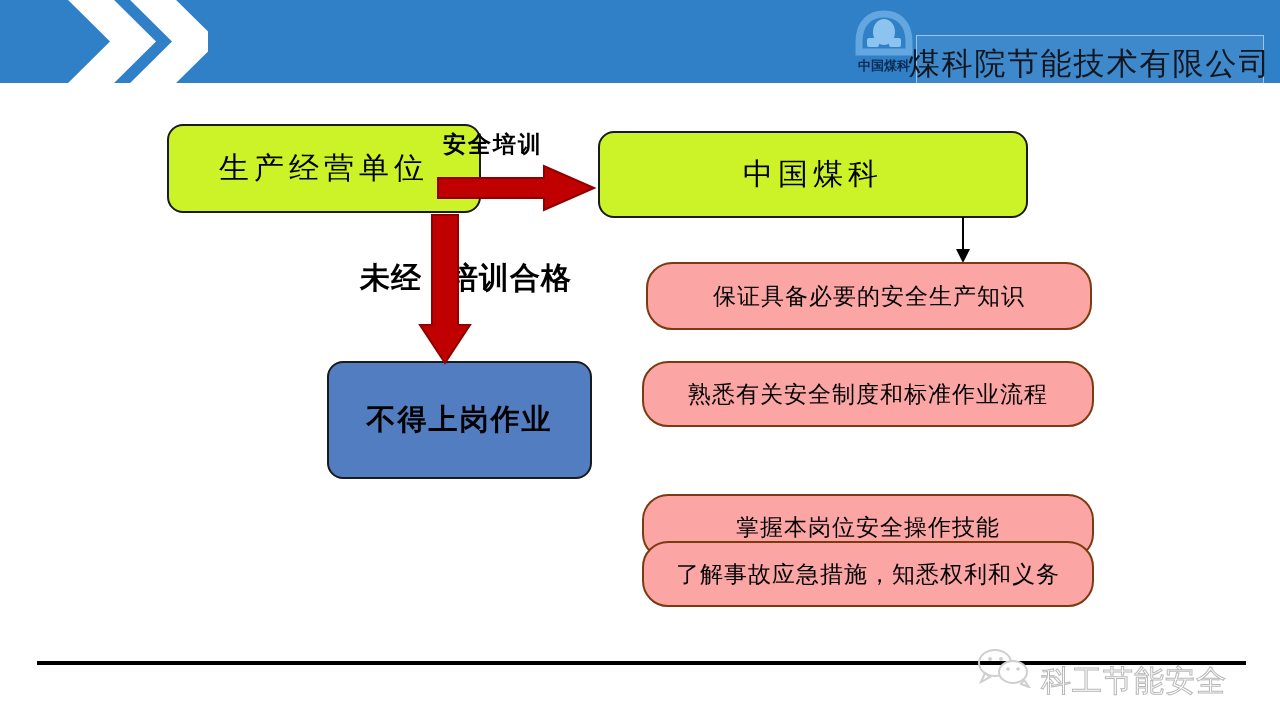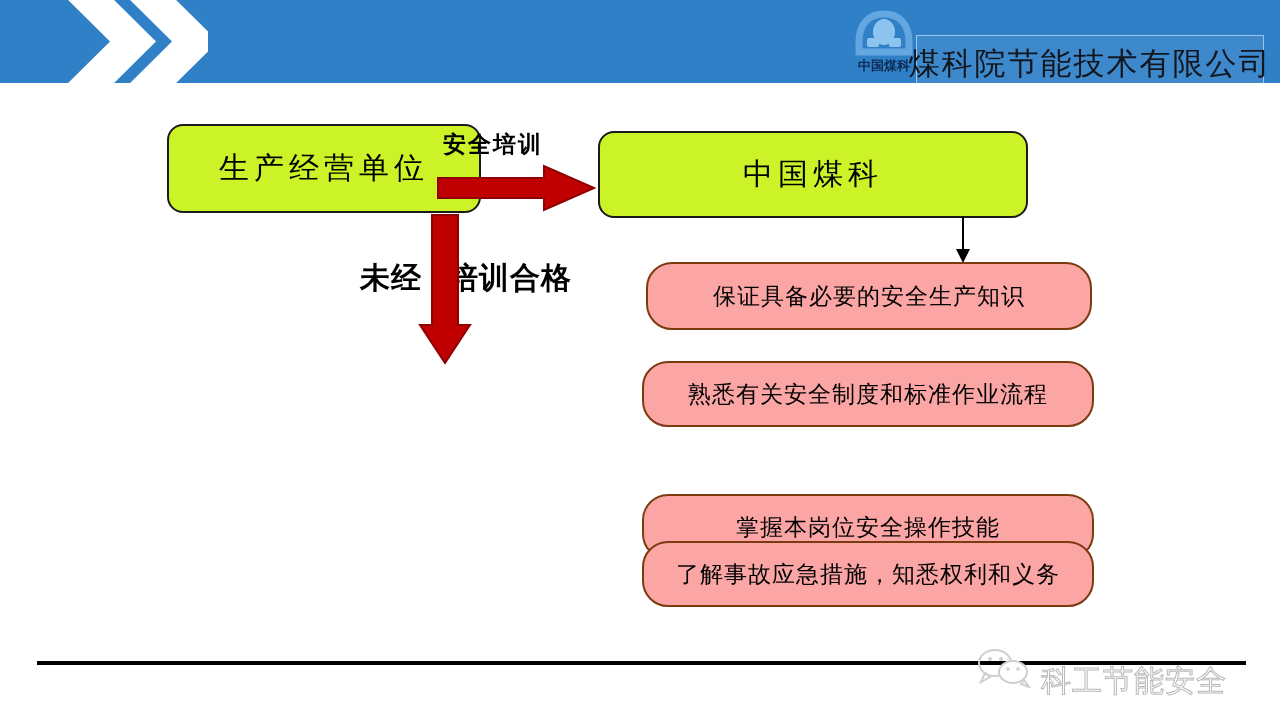--- a/index.html
+++ b/index.html
@@ -179,20 +179,23 @@
 <div class="slide">
 
   <div class="rbox box-green" style="left:167px; top:41px; width:314px; height:89px;">
     <span class="btext">生产经营单位</span>
   </div>
 
   <div class="rbox box-green" style="left:598px; top:48px; width:430px; height:87px;">
     <span class="btext">中国煤科</span>
   </div>
 
+  <div class="rbox box-blue" style="left:327px; top:278px; width:265px; height:118px;">
+    <span class="btext">不得上岗作业</span>
+  </div>
 
   <div class="flow-label" id="label-training">安全培训</div>
 
   <div class="flow-label" id="label-unqualified">未经</div>
 
   <div class="flow-label" id="label-qualified">培训合格</div>
 
   <svg class="arrow-svg" style="left:436px; top:81px;" width="160" height="48" viewBox="0 0 160 48">
     <polygon points="2,14 108,14 108,2 158,24 108,46 108,34 2,34" fill="#c00000" stroke="#8f0000" stroke-width="2"></polygon>
   </svg>

